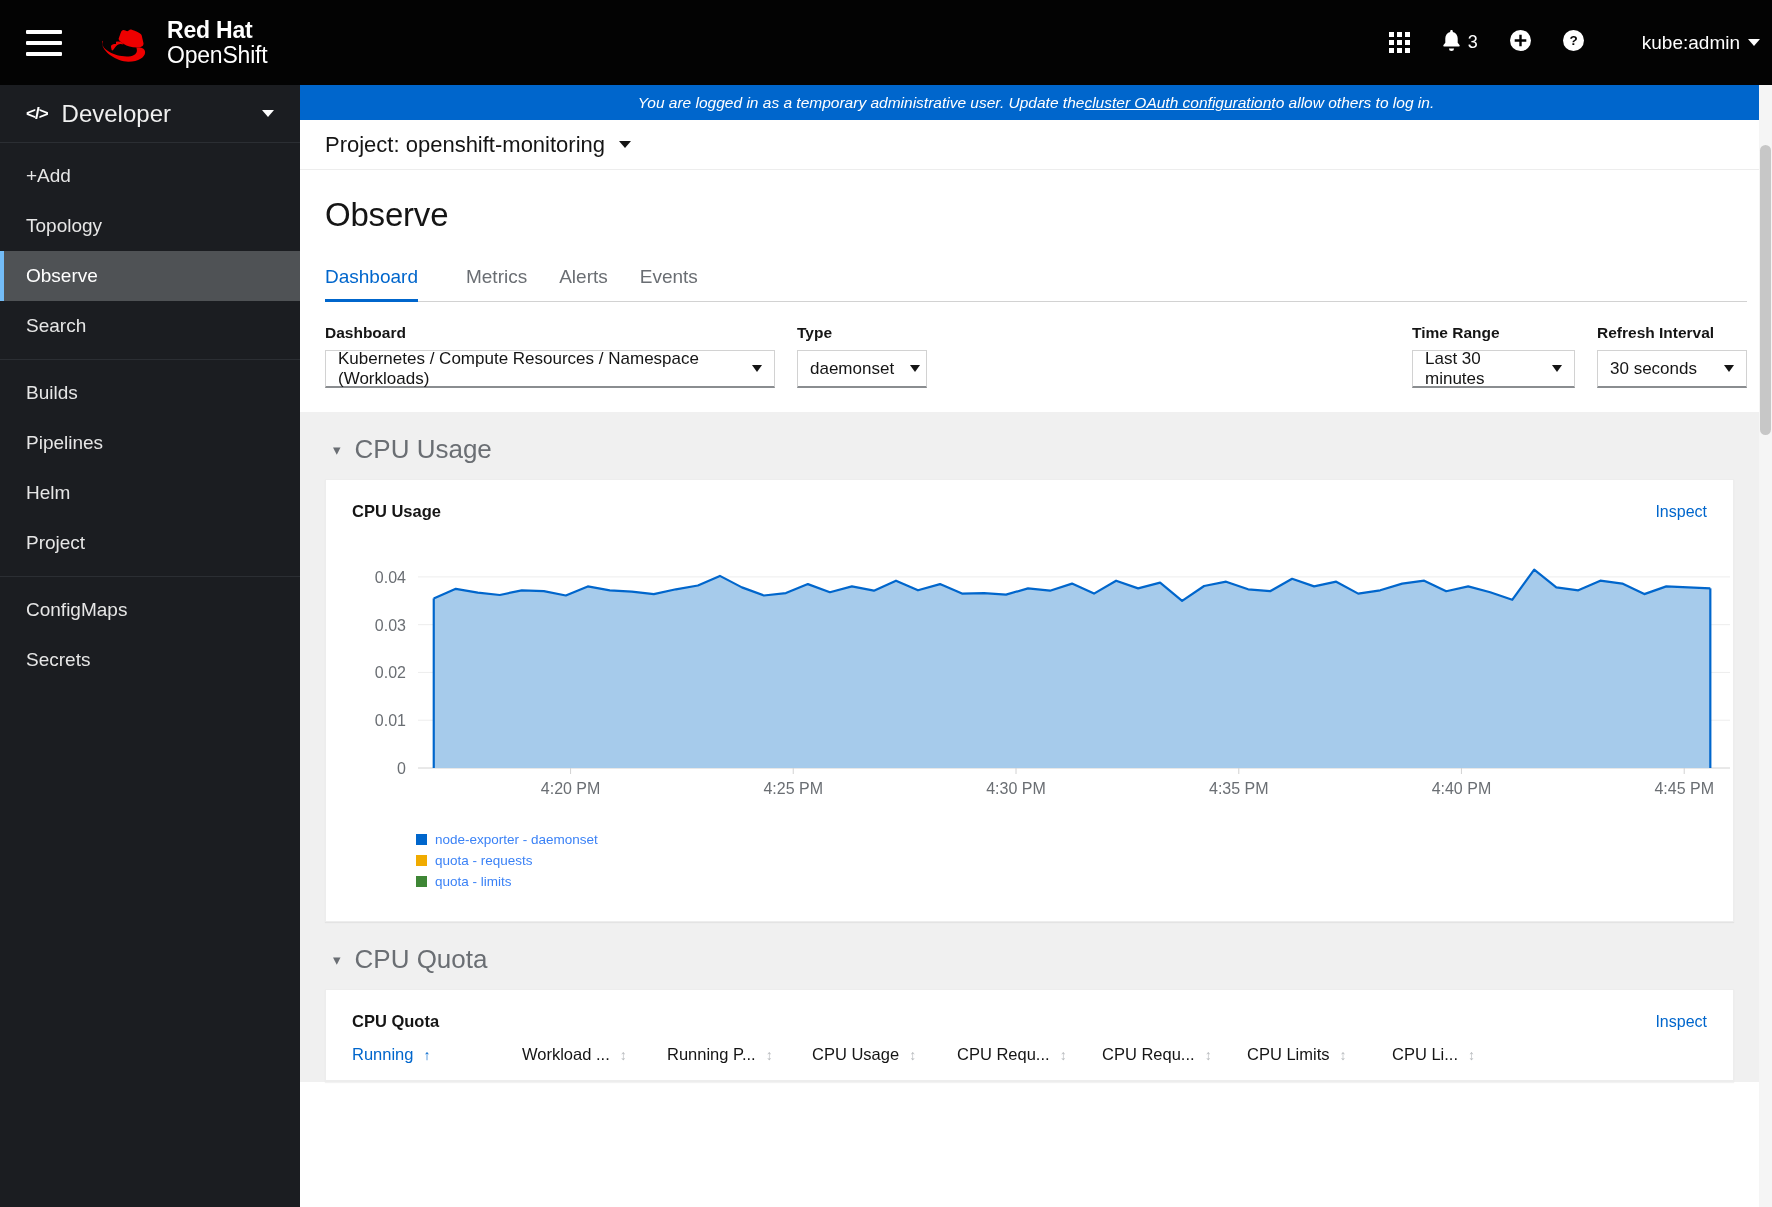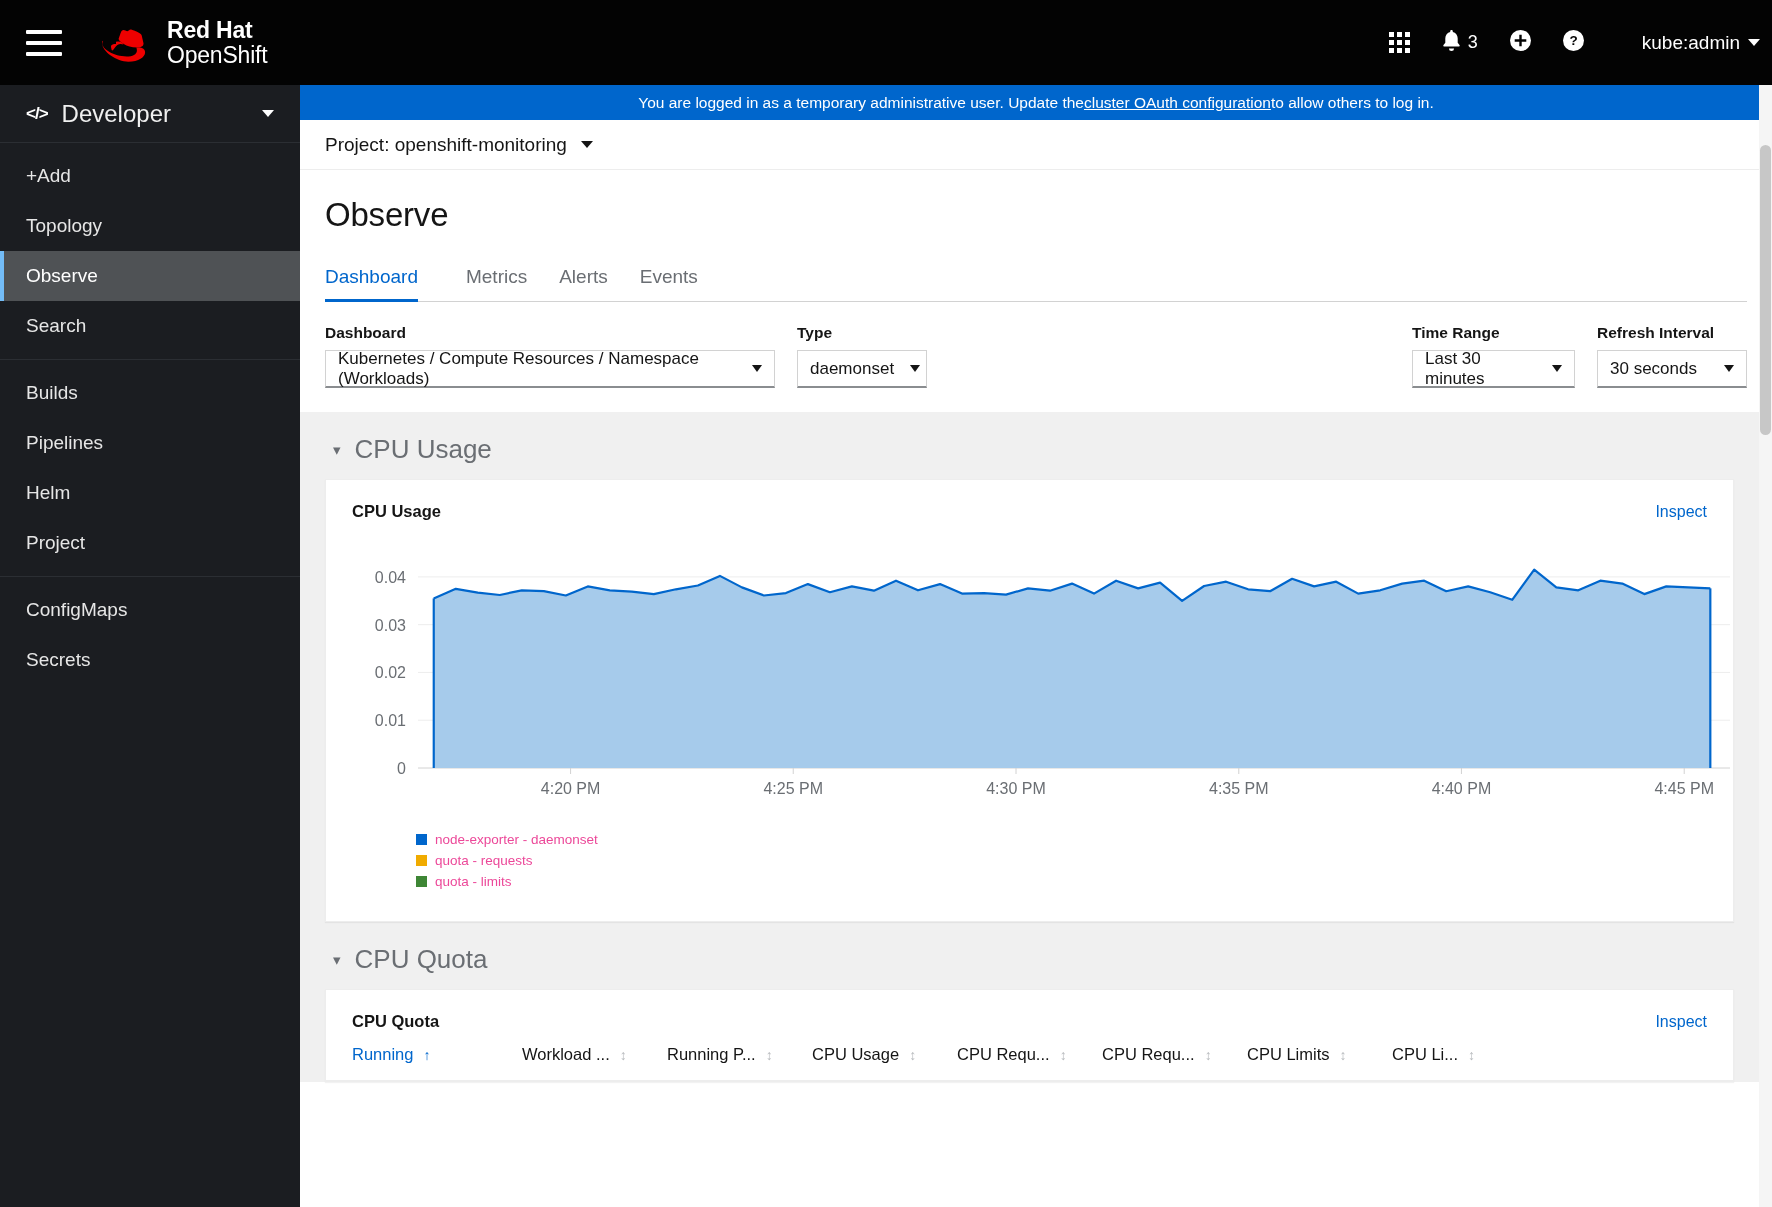--- a/index.html
+++ b/index.html
@@ -50,25 +50,25 @@
   .nav-item { height: 50px; display: flex; align-items: center; padding: 0 26px;
     font-size: 19px; color: #e6e6e6; cursor: pointer; position: relative; }
   .nav-item.active { background: #4f5255; color: #fff; }
   .nav-item.active::before { content: ""; position: absolute; left: 0; top: 0; bottom: 0;
     width: 4px; background: #73bcf7; }
 
   
   .main { flex: 1 1 auto; display: flex; flex-direction: column; min-width: 0;
     background: #f0f0f0; position: relative; }
   .notice { background: #0066cc; color: #fff; height: 35px; display: flex;
-    align-items: center; justify-content: center; font-size: 15.5px; }
+    align-items: center; justify-content: center; font-size: 15.5px; font-style: italic; }
   .notice a { color: #fff; text-decoration: underline; }
   .project-bar { background: #fff; height: 50px; display: flex; align-items: center;
     padding: 0 0 0 25px; border-bottom: 1px solid #ededed; }
-  .project-sel { font-size: 19px; color: #151515; display: flex; align-items: center;
+  .project-sel { font-size: 22px; color: #151515; display: flex; align-items: center;
     gap: 14px; cursor: pointer; }
   .caret-dk { width: 0; height: 0; border-left: 6px solid transparent;
     border-right: 6px solid transparent; border-top: 7px solid #151515; }
 
   .scroller { flex: 1 1 auto; overflow: hidden; background: #fff; position: relative; }
   .page-head { background: #fff; padding: 26px 25px 0 25px; }
   .page-title { font-size: 33px; font-weight: 400; color: #151515; letter-spacing: -0.2px; }
   .tabs { display: flex; gap: 0; margin-top: 22px; border-bottom: 1px solid #d2d2d2; }
   .tab { padding: 10px 16px 13px 16px; font-size: 19px; color: #6a6e73; cursor: pointer;
     position: relative; }
@@ -101,21 +101,21 @@
   .card { background: #fff; margin: 0 38px 0 25px; border: 1px solid #ededed;
     box-shadow: 0 1px 1px rgba(3,3,3,0.05); }
   .card-head { display: flex; align-items: center; justify-content: space-between;
     padding: 22px 26px 0 26px; }
   .card-title { font-size: 16.5px; font-weight: bold; color: #151515; }
   .inspect { font-size: 16px; color: #06c; cursor: pointer; }
   .chart-wrap { padding: 18px 24px 4px 24px; }
   .legend { padding: 10px 0 26px 90px; }
   .legend-row { display: flex; align-items: center; gap: 8px; margin-bottom: 6px; }
   .swatch { width: 11px; height: 11px; display: block; }
-  .legend-label { font-size: 13.5px; color: #ec4899; }
+  .legend-label { font-size: 13.5px; color: #3b82f6; }
 
   
   .tbl-head { display: flex; padding: 0 26px; border-bottom: 1px solid #ededed; }
   .th { display: flex; align-items: center; gap: 10px; padding: 14px 0 16px 0;
     font-size: 16.5px; color: #151515; cursor: pointer; }
   .th.sorted { color: #06c; font-weight: 400; }
   .sort-ic { color: #b8bbbe; font-size: 14px; }
   .th.sorted .sort-ic { color: #06c; }
 
   

